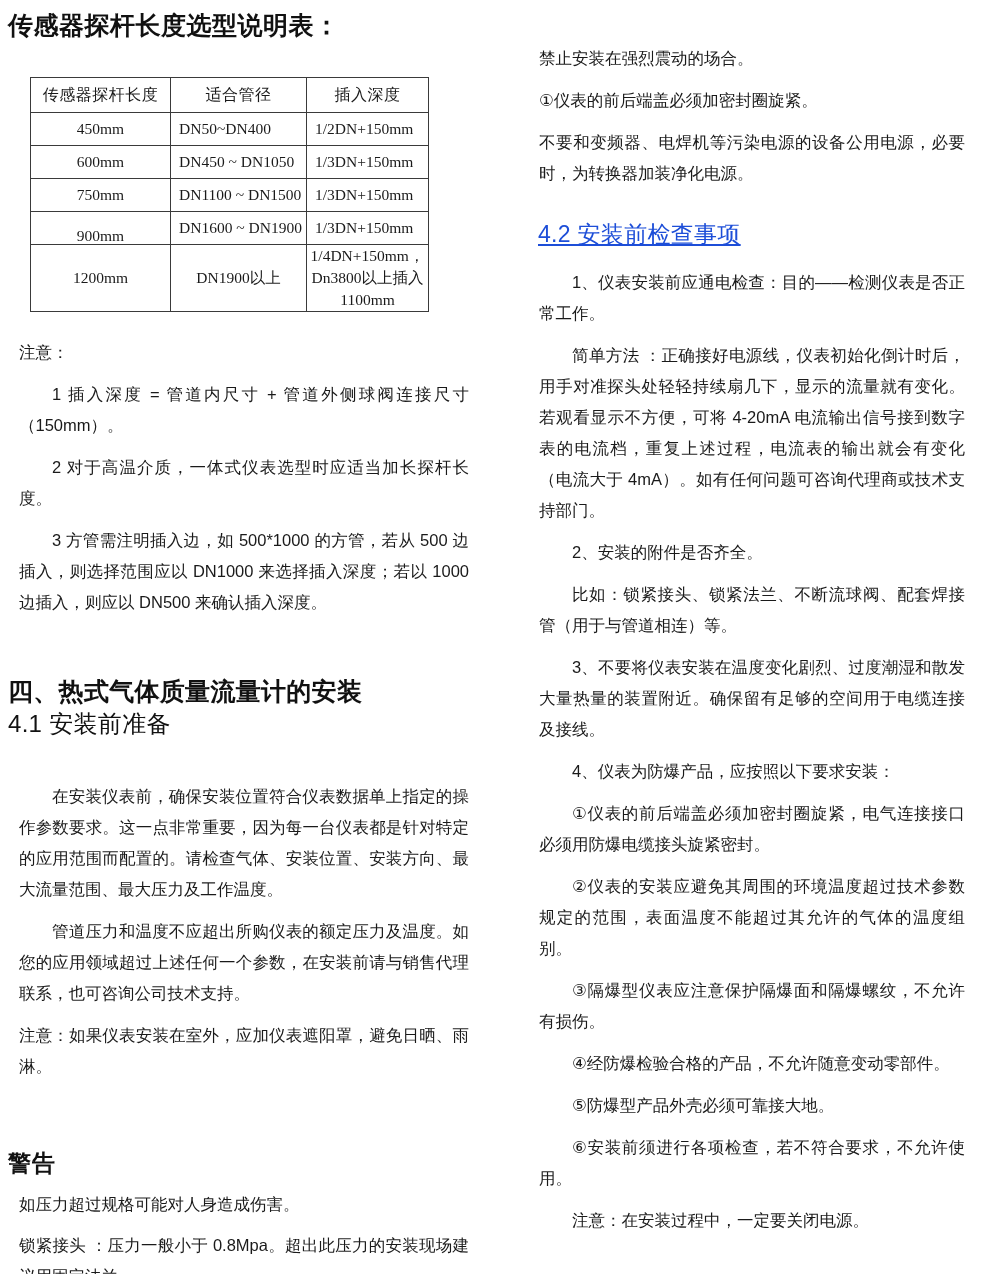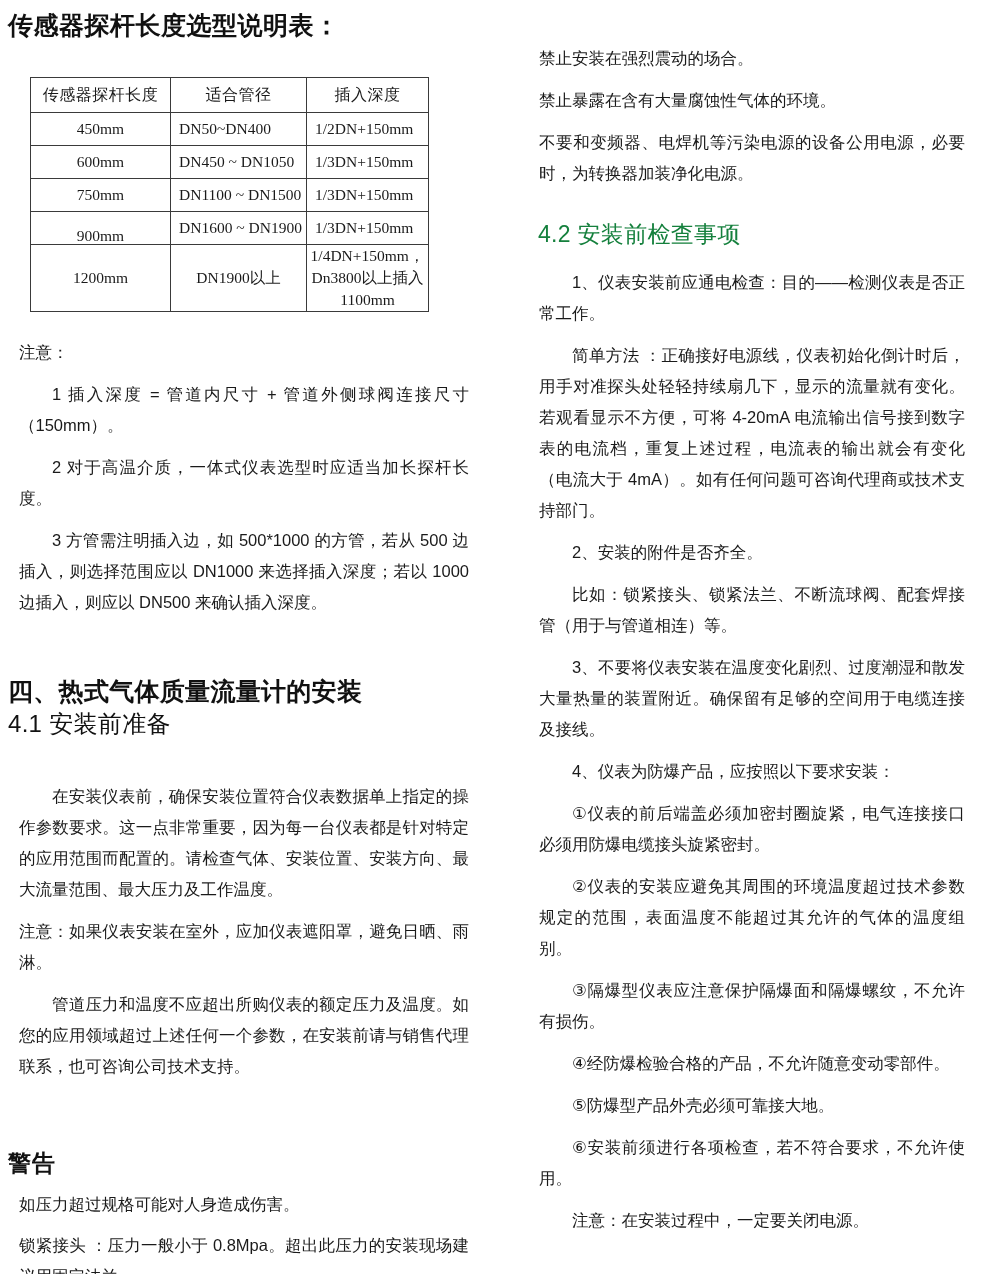--- a/index.html
+++ b/index.html
@@ -63,21 +63,22 @@
     line-height: 1.35;
     letter-spacing: 0.3px;
     color: #111;
   }
   h3.sub-title-r {
     font-size: 23px;
     font-weight: normal;
     margin: 0 0 0 10px;
     line-height: 1.4;
     letter-spacing: 0.3px;
-    color: #15803d;
+    color: #1d4ed8;
+    text-decoration: underline;
   }
   h3.warn-title {
     font-size: 23px;
     font-weight: bold;
     margin: 0;
     line-height: 1.25;
     letter-spacing: 1px;
     color: #111;
   }
 
@@ -231,35 +232,35 @@
     <p class="body indent">3 方管需注明插入边，如 500*1000 的方管，若从 500 边插入，则选择范围应以 DN1000 来选择插入深度；若以 1000 边插入，则应以 DN500 来确认插入深度。</p>
 
     <div class="spacer-46"></div>
 
     <h2 class="sec-title">四、热式气体质量流量计的安装</h2>
     <h3 class="sub-title">4.1 安装前准备</h3>
 
     <div class="spacer-30"></div>
 
     <p class="body indent">在安装仪表前，确保安装位置符合仪表数据单上指定的操作参数要求。这一点非常重要，因为每一台仪表都是针对特定的应用范围而配置的。请检查气体、安装位置、安装方向、最大流量范围、最大压力及工作温度。</p>
+    <p class="body indent">管道压力和温度不应超出所购仪表的额定压力及温度。如您的应用领域超过上述任何一个参数，在安装前请与销售代理联系，也可咨询公司技术支持。</p>
     <p class="body">注意：如果仪表安装在室外，应加仪表遮阳罩，避免日晒、雨淋。</p>
-    <p class="body indent">管道压力和温度不应超出所购仪表的额定压力及温度。如您的应用领域超过上述任何一个参数，在安装前请与销售代理联系，也可咨询公司技术支持。</p>
 
     <div class="spacer-56"></div>
 
     <h3 class="warn-title">警告</h3>
     <p class="body tight">如压力超过规格可能对人身造成伤害。</p>
     <p class="body">锁紧接头 ：压力一般小于 0.8Mpa。超出此压力的安装现场建议用固定法兰。</p>
 
   </div>
 
   <div class="col col-right">
 
     <p class="body">禁止安装在强烈震动的场合。</p>
-    <p class="body">禁止暴露在含有大量腐蚀性气体的环境。</p>
+    <p class="body">①仪表的前后端盖必须加密封圈旋紧。</p>
     <p class="body">不要和变频器、电焊机等污染电源的设备公用电源，必要时，为转换器加装净化电源。</p>
 
     <div class="spacer-18"></div>
 
     <h3 class="sub-title-r">4.2 安装前检查事项</h3>
 
     <div class="spacer-6"></div>
 
     <p class="body indent">1、仪表安装前应通电检查：目的——检测仪表是否正常工作。</p>
     <p class="body indent">简单方法 ：正确接好电源线，仪表初始化倒计时后，用手对准探头处轻轻持续扇几下，显示的流量就有变化。若观看显示不方便，可将 4-20mA 电流输出信号接到数字表的电流档，重复上述过程，电流表的输出就会有变化（电流大于 4mA）。如有任何问题可咨询代理商或技术支持部门。</p>

